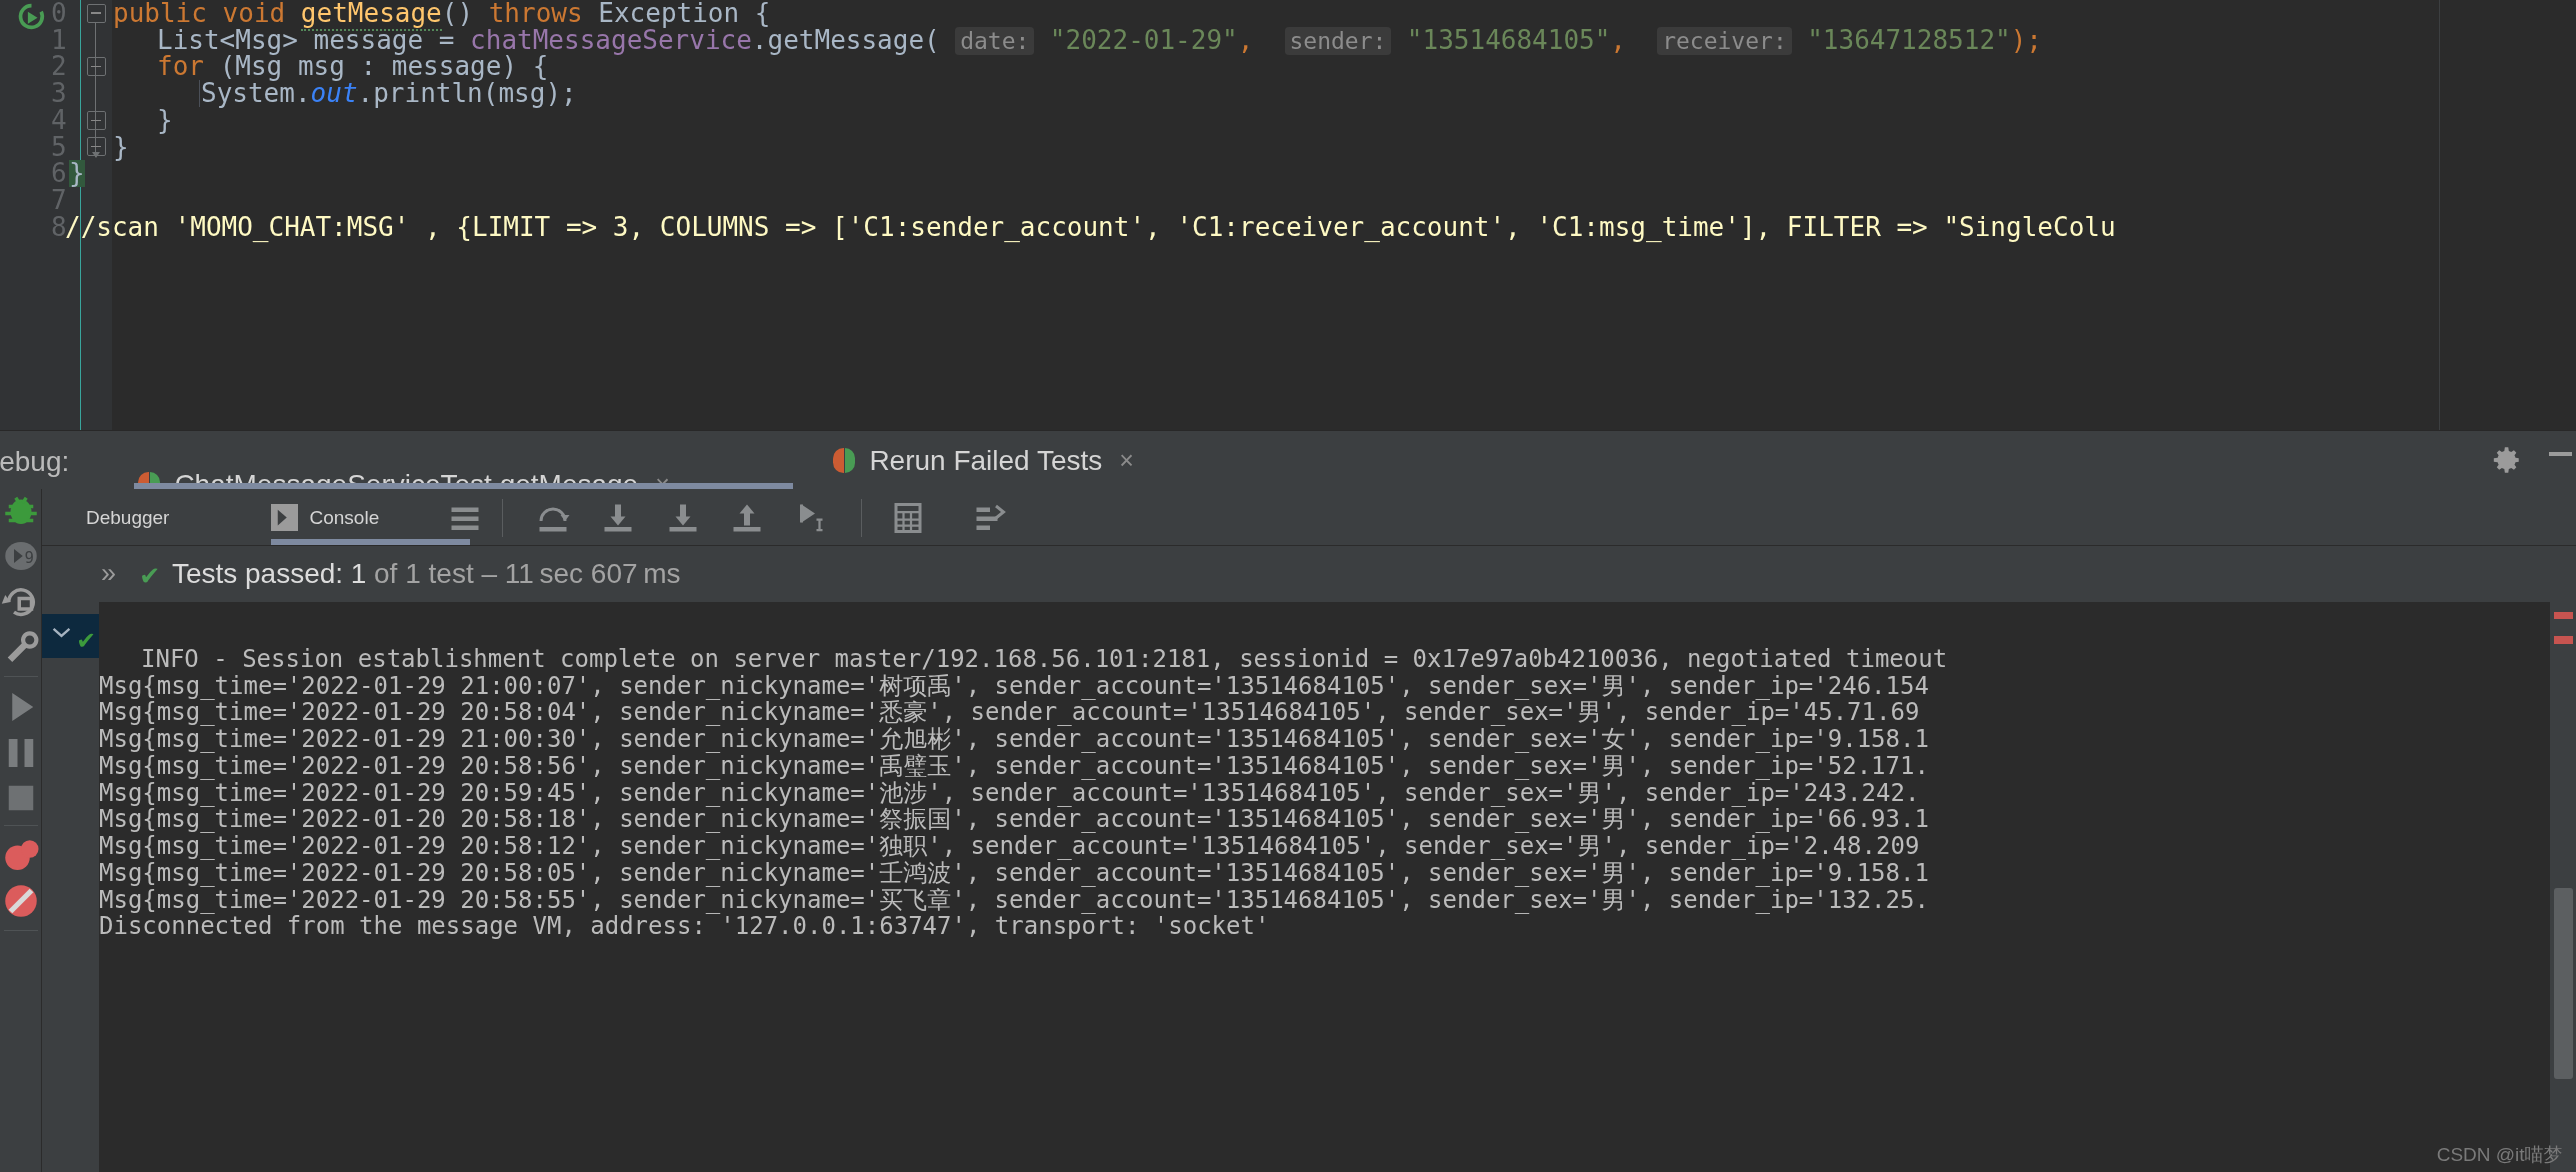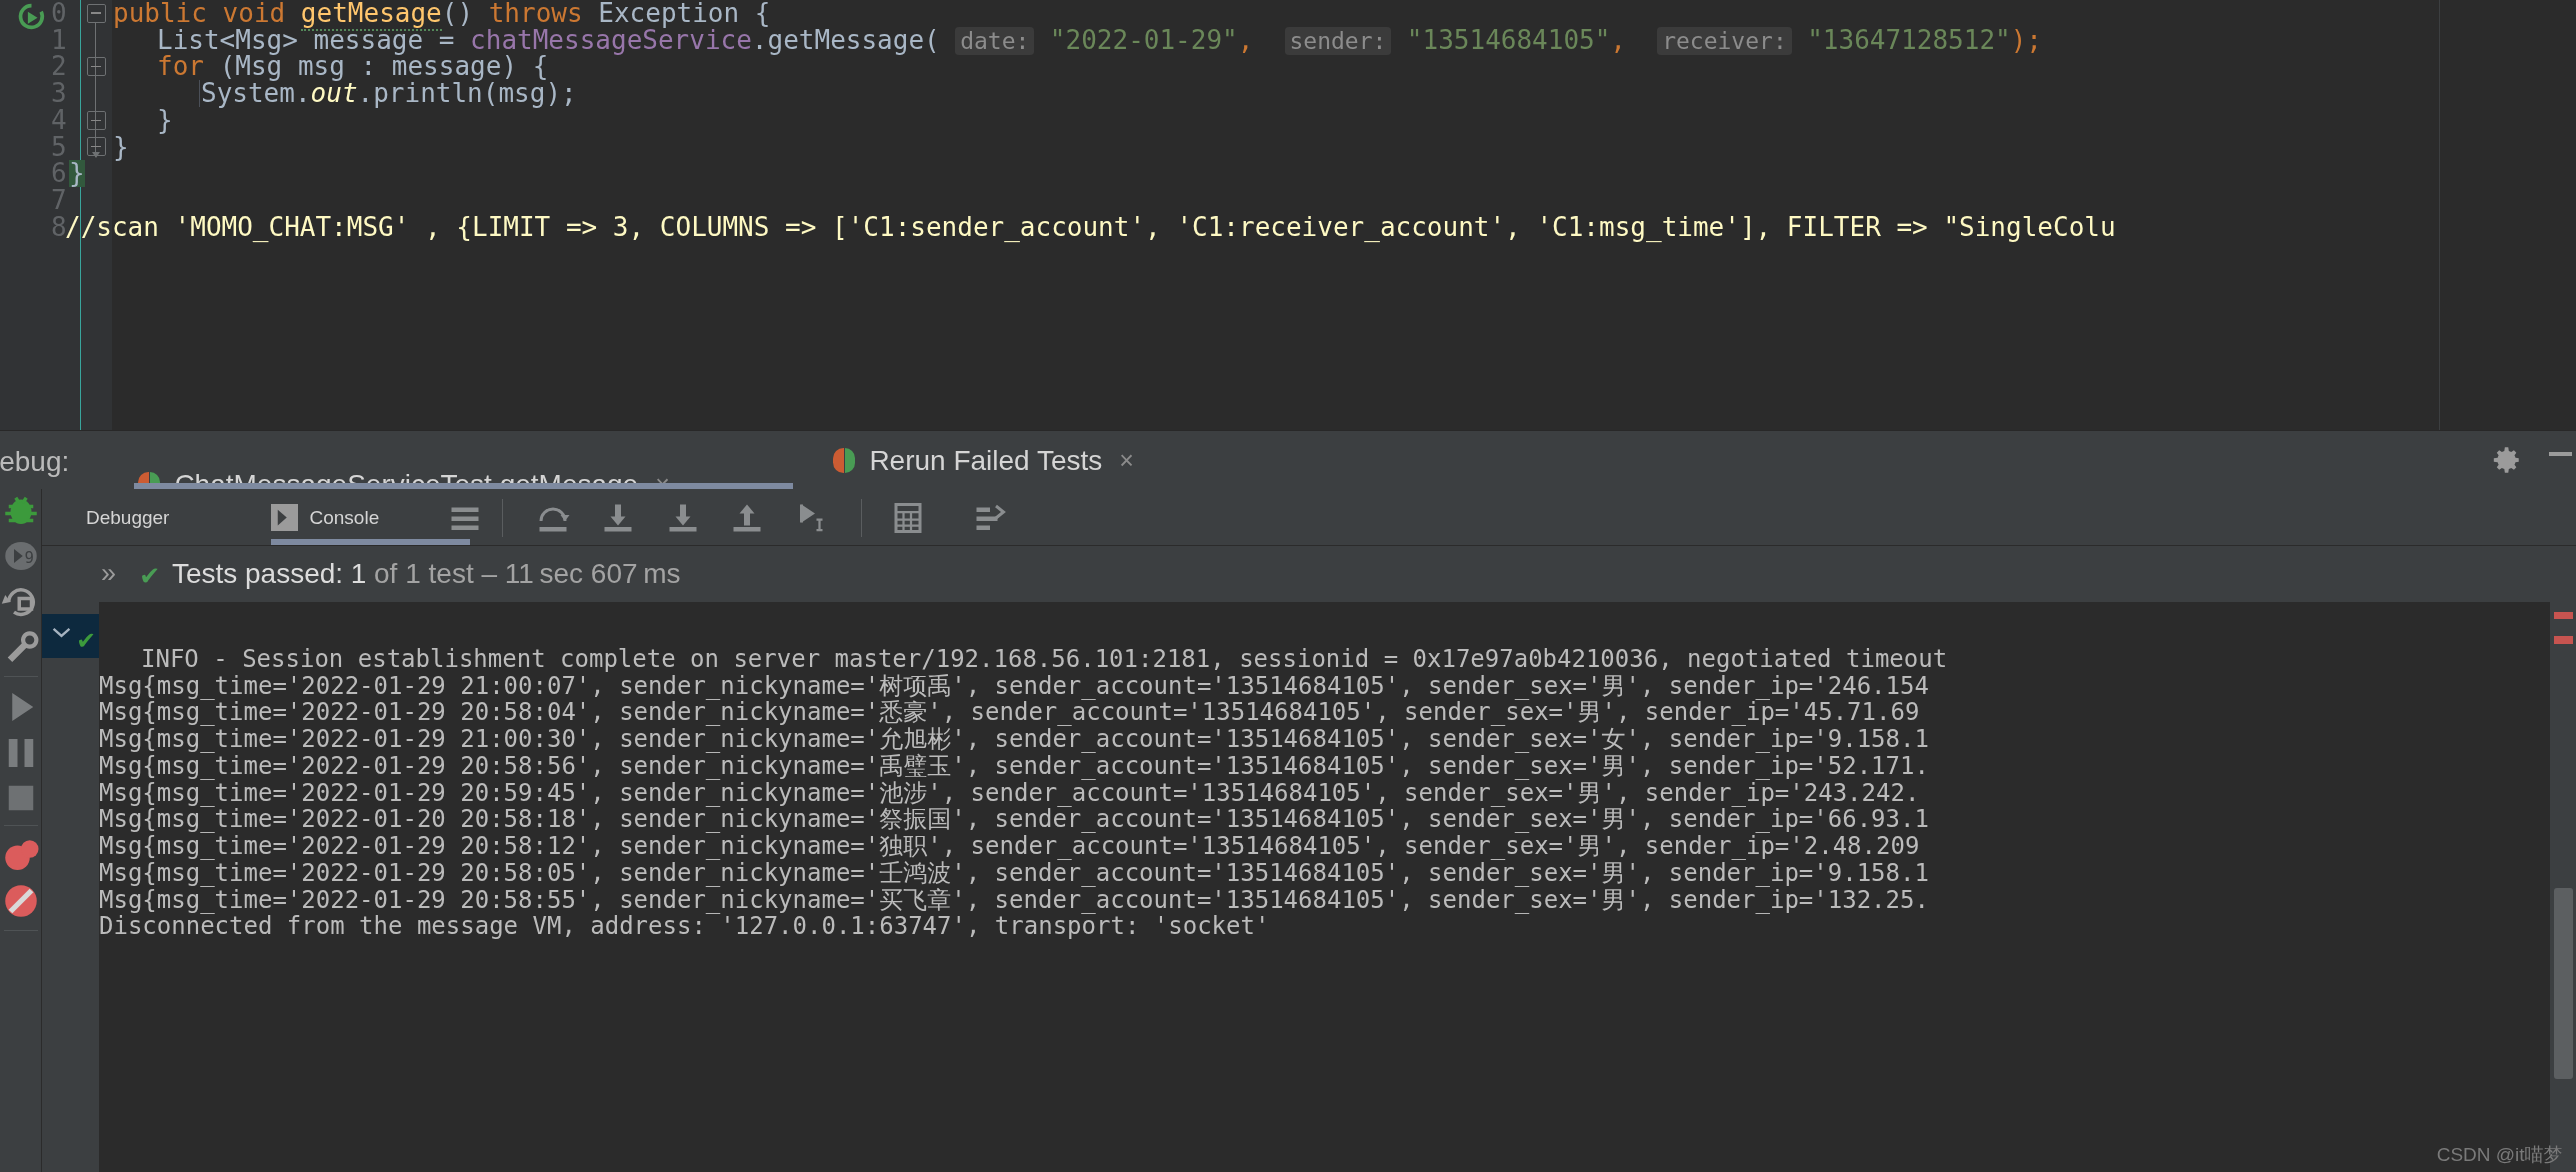--- a/index.html
+++ b/index.html
@@ -69,21 +69,21 @@
     font-family: "DejaVu Sans Mono", monospace;
     font-size: 26px;
     line-height: 27px;
     white-space: pre;
     color: #a9b7c6;
   }
   .cline { position: absolute; left: 0; white-space: pre; }
   .kw      { color: #cc7832; }
   .meth    { color: #ffc66d; }
   .fld     { color: #9876aa; }
-  .stat    { color: #fef9c3; font-style: italic; }
+  .stat    { color: #3b82f6; font-style: italic; }
   .str     { color: #6a8759; }
   .txt     { color: #a9b7c6; }
   .cmt     { color: #fef9c3; }
   .hint {
     color: #8c8c8c; background: #3b3b3b;
     border-radius: 3.8px; padding: 1px 4.8px;
     font-size: 23px;
   }
   .squig {
     border-bottom: 2.9px dotted #54885a;

